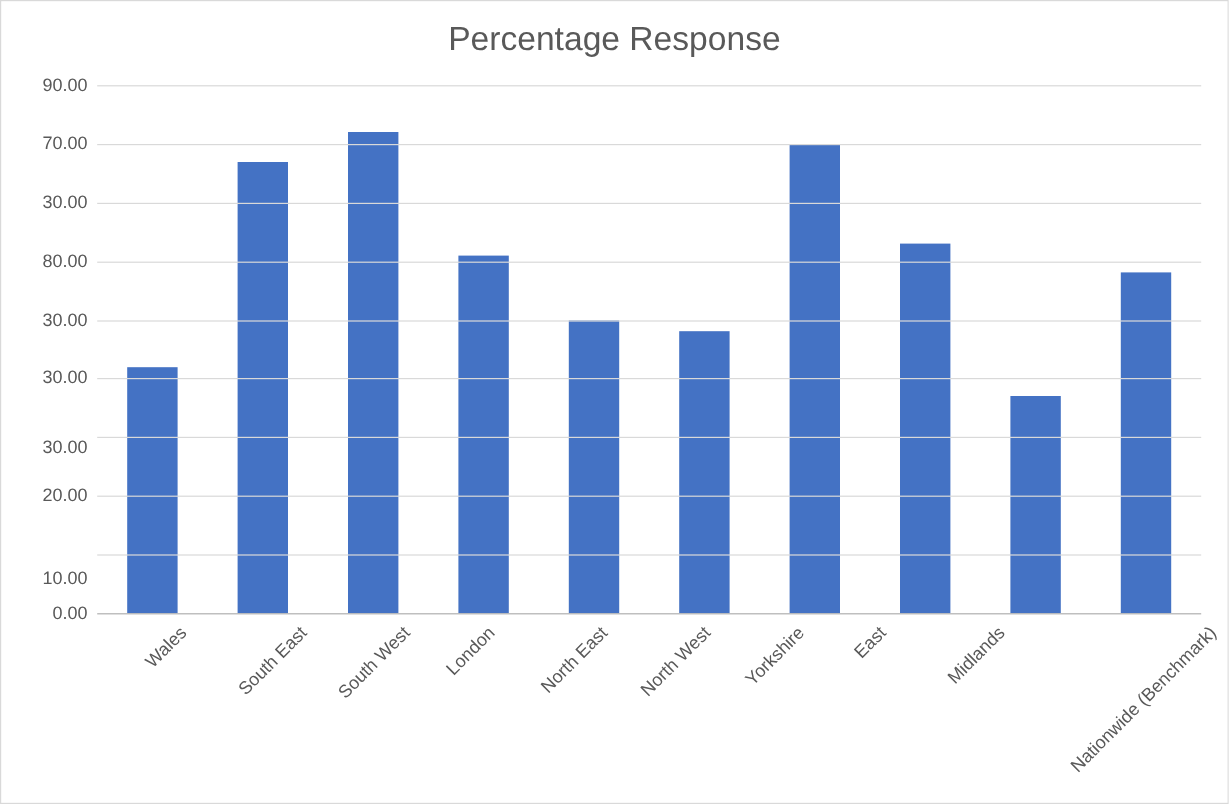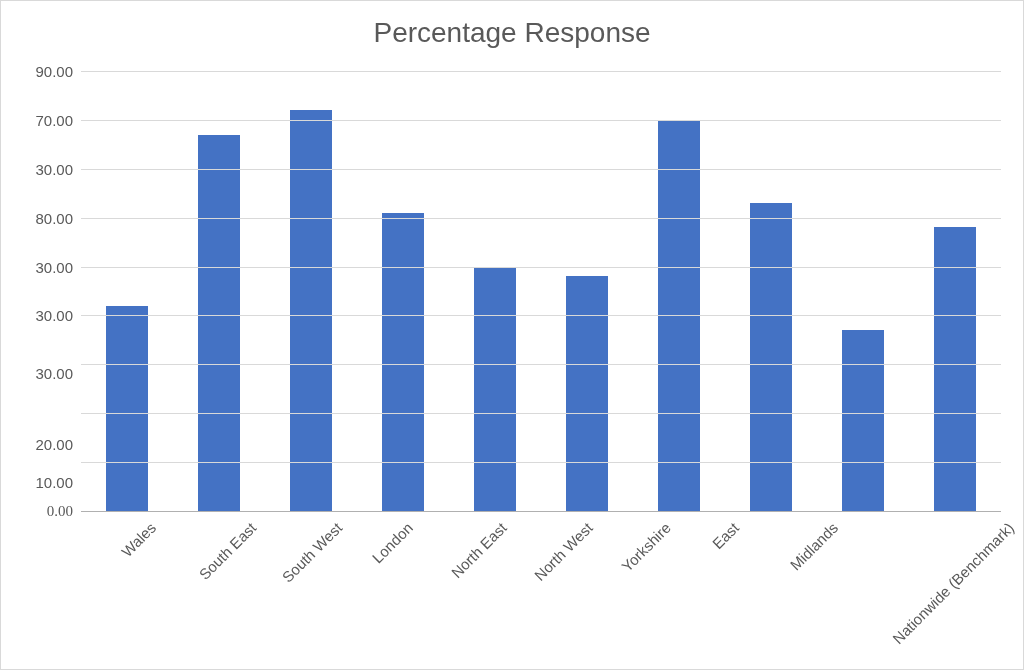--- a/index.html
+++ b/index.html
@@ -129,25 +129,25 @@
           <div class="bar" title="East: 63" style="height: 70%;"></div>
         </div>
         <div class="bar-slot">
           <div class="bar" title="Midlands: 37" style="height: 41.1111%;"></div>
         </div>
         <div class="bar-slot">
           <div class="bar" title="Nationwide (Benchmark): 58" style="height: 64.4444%;"></div>
         </div>
       </div>
   <div class="axis-line" style="top: 440px;"></div>
-      <div class="y-tick-label" style="top: 440px; font-family: Liberation Serif, serif;">0.00</div>
+      <div class="y-tick-label" style="top: 440px;">0.00</div>
       <div class="gridline" style="top: 391.111px;"></div>
       <div class="y-tick-label" style="top: 411px;">10.00</div>
       <div class="gridline" style="top: 342.222px;"></div>
-      <div class="y-tick-label" style="top: 342.222px; margin-top: 31px;">20.00</div>
+      <div class="y-tick-label" style="top: 342.222px;">20.00</div>
       <div class="gridline" style="top: 293.333px;"></div>
       <div class="y-tick-label" style="top: 302px;">30.00</div>
       <div class="gridline" style="top: 244.444px;"></div>
       <div class="y-tick-label" style="top: 244.444px;">30.00</div>
       <div class="gridline" style="top: 195.556px;"></div>
       <div class="y-tick-label" style="top: 195.556px;">30.00</div>
       <div class="gridline" style="top: 146.667px;"></div>
       <div class="y-tick-label" style="top: 146.667px;">80.00</div>
       <div class="gridline" style="top: 97.7778px;"></div>
       <div class="y-tick-label" style="top: 97.7778px;">30.00</div>

